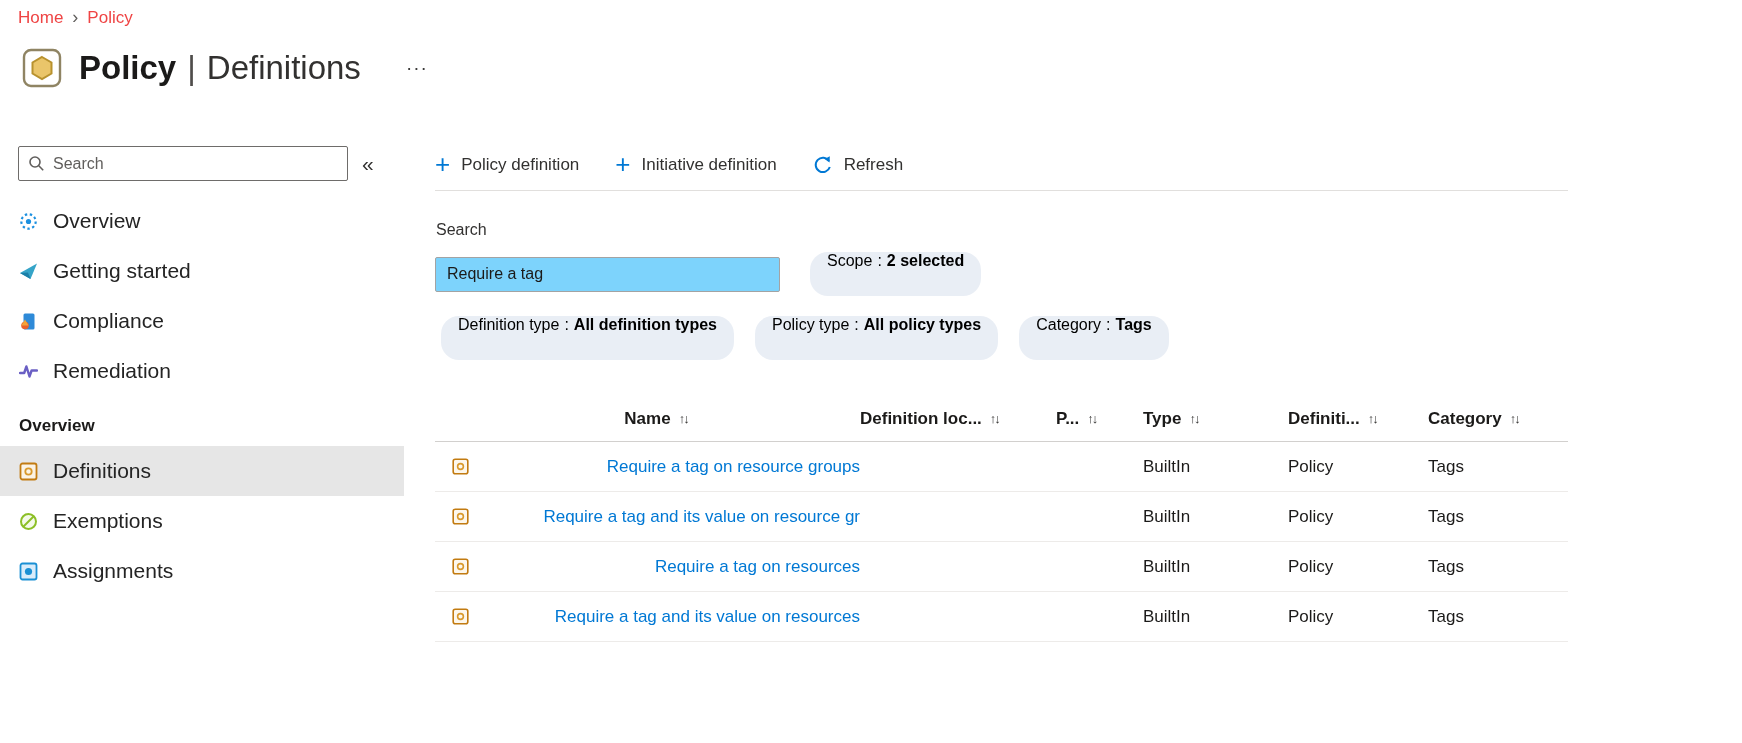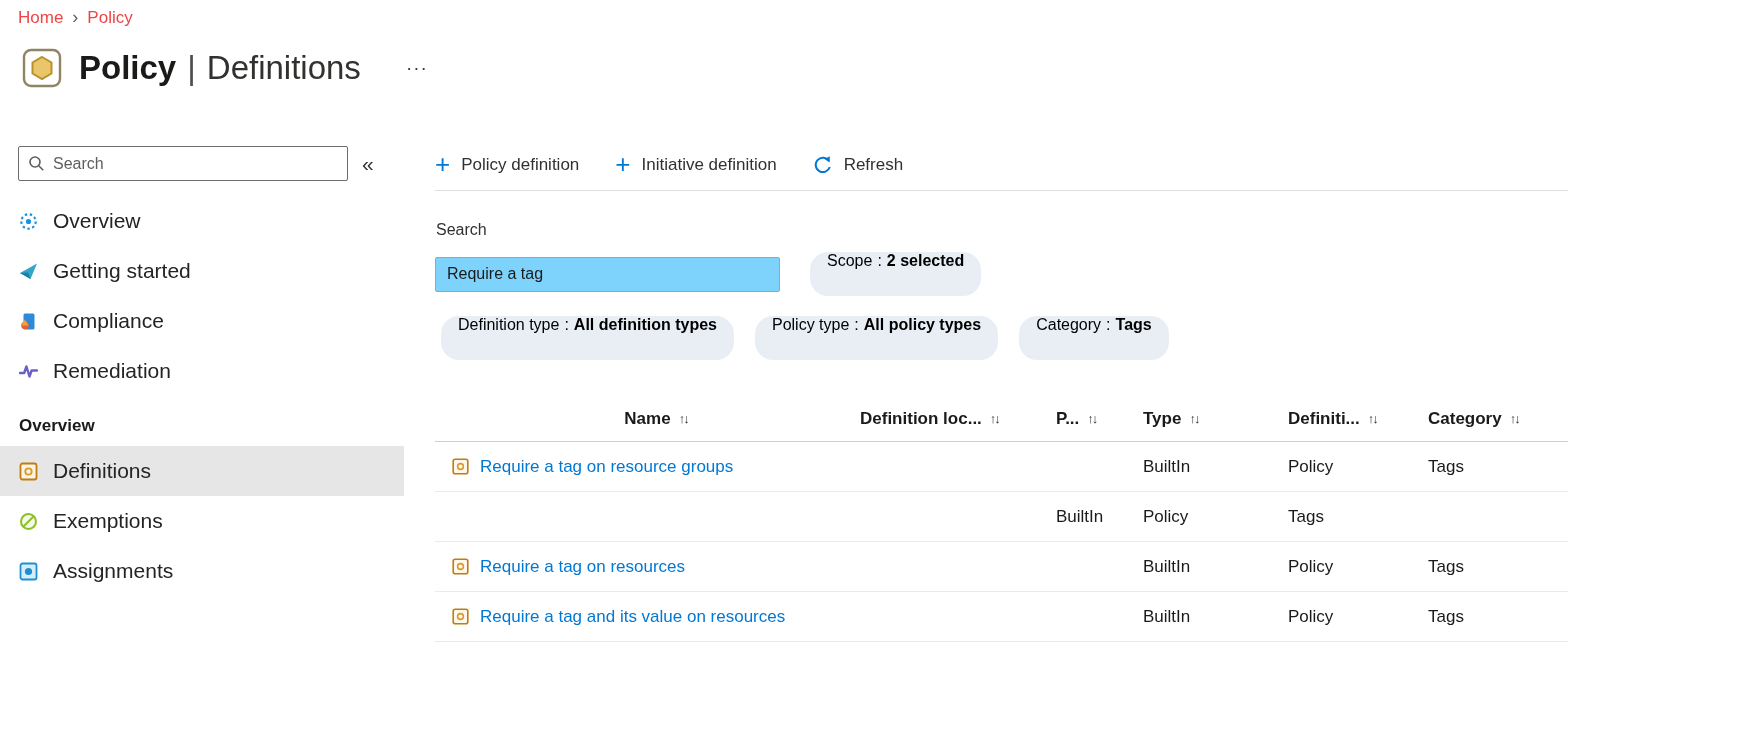--- a/index.html
+++ b/index.html
@@ -49,21 +49,21 @@
   .filter-row2 { position:absolute; left:441px; top:316px; display:flex; gap:21px; }
   
   .table { position:absolute; left:435px; top:396px; width:1133px; }
   .thead, .trow { display:grid; grid-template-columns:425px 196px 87px 145px 140px 140px; align-items:center; }
   .thead { height:46px; border-bottom:1px solid #d2d0ce; }
   .th { font-weight:700; font-size:17px; color:#1b1a19; display:flex; align-items:center; gap:8px; padding-left:0; cursor:pointer; }
   .th:first-child { padding-left:17px;justify-content:center; }
   .sort-glyph { font-size:13px; color:#323130; letter-spacing:-2px; font-weight:400; }
   .trow { height:50px; border-bottom:1px solid #edebe9; }
   .cell { font-size:17px; color:#1b1a19; overflow:hidden; white-space:nowrap; }
-  .name-cell { display:flex; align-items:center; gap:11px; padding-left:17px; }
+  .name-cell { display:flex; align-items:center; gap:11px; padding-left:17px;justify-content:space-between; }
   .row-link { color:#0078d4; text-decoration:none; cursor:pointer; overflow:hidden; white-space:nowrap; }
   .policy-glyph { width:17px; height:17px; flex:0 0 17px; display:inline-flex; }
   svg { display:block; }
 </style>
 </head>
 <body>
 
 <nav class="breadcrumb">
   <a class="crumb">Home</a>
   <span class="crumb-sep">›</span>
@@ -261,20 +261,29 @@
           <a class="row-link">Require a tag on resource groups</a>
         </div>
         <div class="cell"></div>
         <div class="cell"></div>
         <div class="cell">BuiltIn</div>
         <div class="cell">Policy</div>
         <div class="cell">Tags</div>
       </div>
 
       <div class="trow">
+        <div class="cell name-cell">
+          <span class="policy-glyph">
+            <svg width="17" height="17" viewBox="0 0 17 17">
+              <rect x="1.2" y="1.2" width="14.6" height="14.6" rx="2" fill="#fdf7ec" stroke="#c27b11" stroke-width="1.6"></rect>
+              <circle cx="8.5" cy="8.5" r="2.9" fill="none" stroke="#d9992b" stroke-width="1.6"></circle>
+            </svg>
+          </span>
+          <a class="row-link">Require a tag and its value on resource gr</a>
+        </div>
         <div class="cell"></div>
         <div class="cell"></div>
         <div class="cell">BuiltIn</div>
         <div class="cell">Policy</div>
         <div class="cell">Tags</div>
       </div>
 
       <div class="trow">
         <div class="cell name-cell">
           <span class="policy-glyph">

